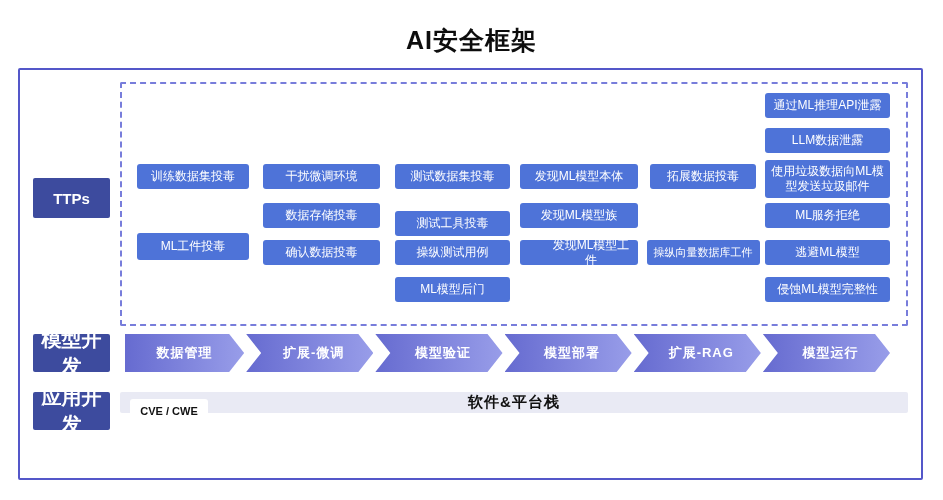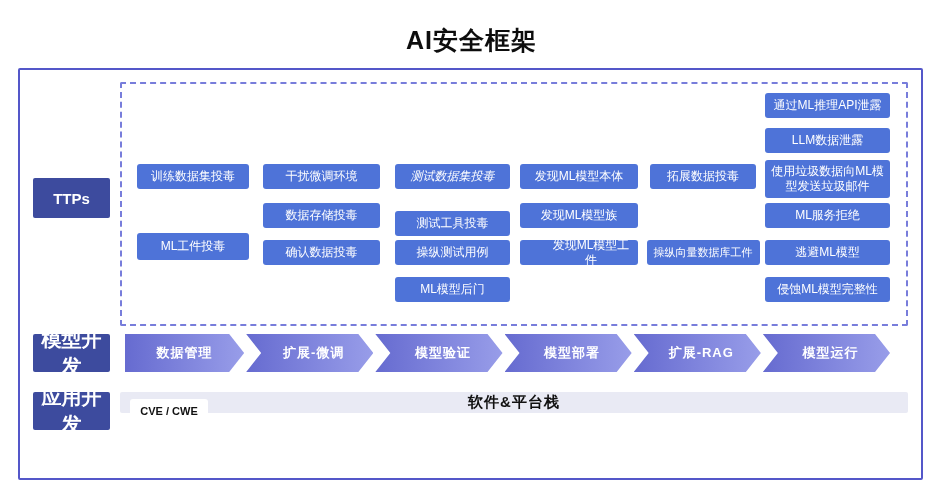--- a/index.html
+++ b/index.html
@@ -42,21 +42,21 @@
     border-radius:3px;box-sizing:border-box;padding:1px 4px;line-height:1.25;
   }
   
   .c0-0{left:137px;top:164px;width:112px;height:25px;}
   .c0-1{left:137px;top:201px;width:112px;height:27px;margin-top:32px;}
   
   .c1-0{left:263px;top:164px;width:117px;height:25px;}
   .c1-1{left:263px;top:203px;width:117px;height:25px;}
   .c1-2{left:263px;top:240px;width:117px;height:25px;}
   
-  .c2-0{left:395px;top:164px;width:115px;height:25px;font-style:italic;}
+  .c2-0{left:395px;top:164px;width:115px;height:25px;}
   .c2-1{left:395px;top:203px;width:115px;height:25px;margin-top:8px;}
   .c2-2{left:395px;top:240px;width:115px;height:25px;}
   .c2-3{left:395px;top:277px;width:115px;height:25px;}
   
   .c3-0{left:520px;top:164px;width:118px;height:25px;}
   .c3-1{left:520px;top:203px;width:118px;height:25px;}
   .c3-2{left:520px;top:240px;width:118px;height:25px;padding-left:28px;}
   
   .c4-0{left:650px;top:164px;width:106px;height:25px;}
   .c4-1{left:650px;top:201px;width:110px;height:25px;margin-top:39px;}

